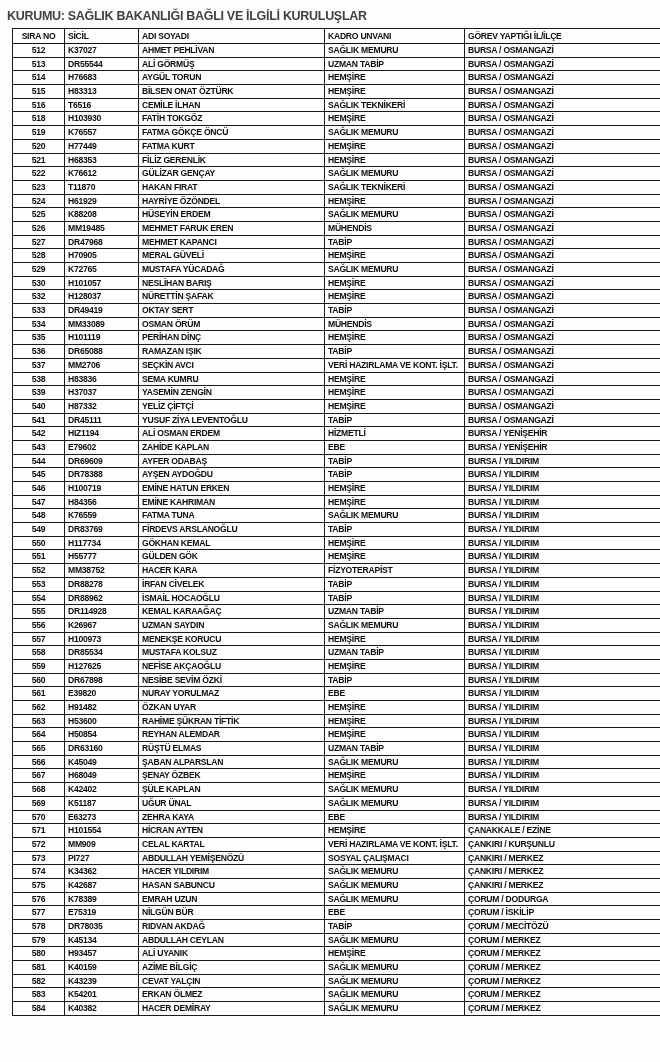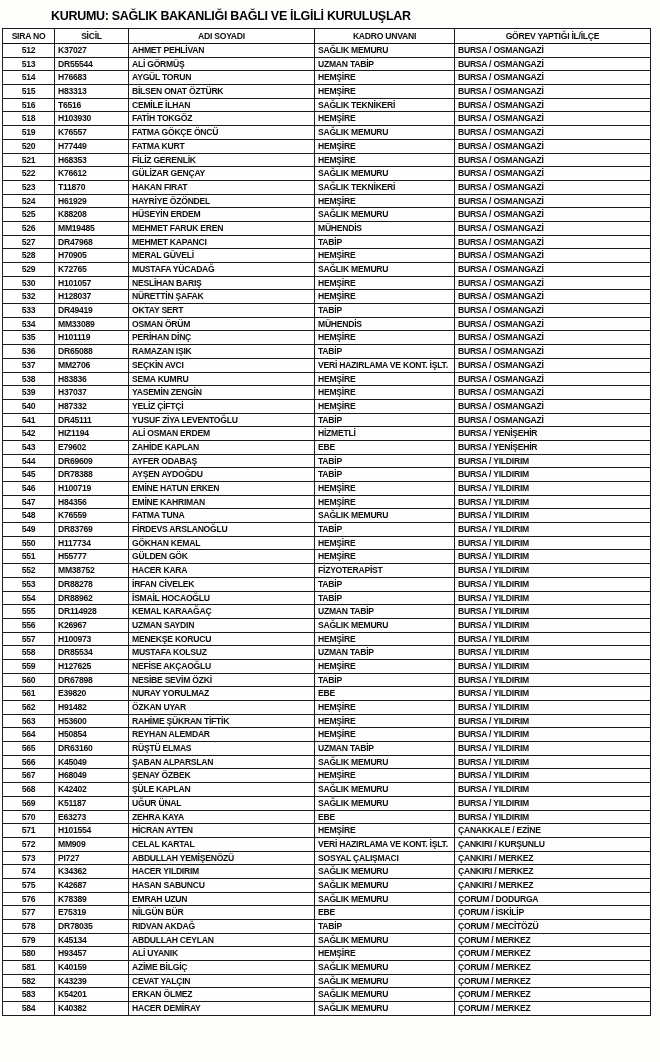--- a/index.html
+++ b/index.html
@@ -15,27 +15,26 @@
     background: #fdfdfc;
     overflow: hidden;
   }
   .doc-title {
     position: absolute;
     left: 7px;
     top: 9px;
     font-size: 12.5px;
     font-weight: 700;
     letter-spacing: -0.3px;
-    color: #000000;
+    color: #404040;
     white-space: nowrap;
-    margin-left: 44px;
   }
   table.personnel {
     position: absolute;
-    left: 2px;
+    left: 12px;
     top: 28px;
     width: 648px;
     border-collapse: collapse;
     table-layout: fixed;
   }
   table.personnel th,
   table.personnel td {
     border: 1px solid #1b1b1b;
     font-size: 8.6px;
     font-weight: 700;
@@ -43,21 +42,21 @@
     color: #0c0c0c;
     padding: 0 3px;
     line-height: 1;
     white-space: nowrap;
     overflow: hidden;
     vertical-align: middle;
     background: #fefefe;
   }
   table.personnel thead th {
     height: 14px;
-    text-align: center;
+    text-align: left;
     border-bottom: 1.5px solid #111;
   }
   table.personnel tbody td {
     height: 12.7px;
   }
   table.personnel th.c-sira,
   table.personnel td.c0 {
     text-align: center;
   }
   col.w-sira  { width: 52px; }

